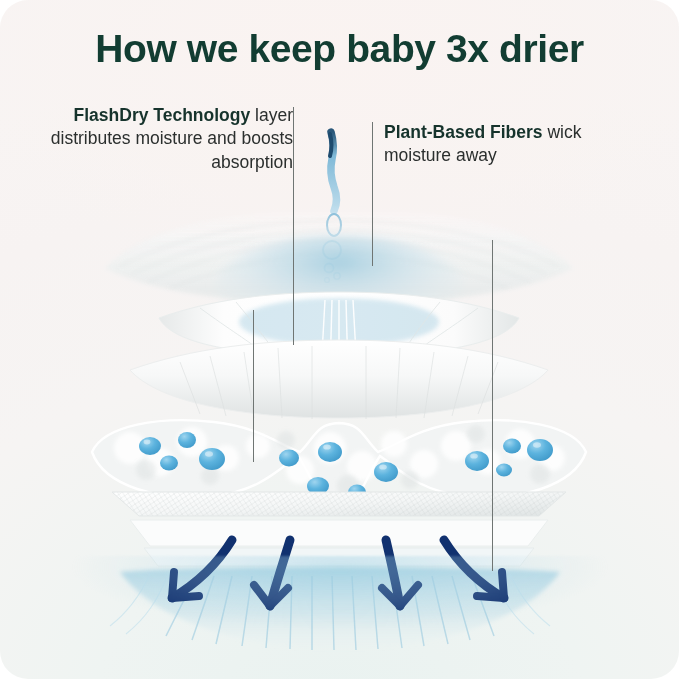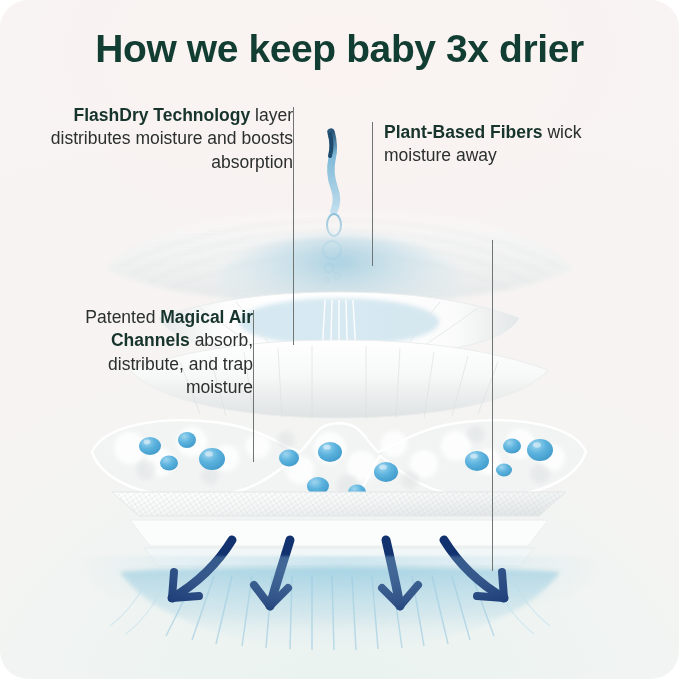--- a/index.html
+++ b/index.html
@@ -347,17 +347,14 @@
 
   <div class="callout right-al" id="c-flashdry">
     <b>FlashDry Technology</b><span> layer distributes moisture and boosts absorption</span>
   </div>
 
   <div class="callout left-al" id="c-fibers">
     <b>Plant-Based Fibers</b><span> wick moisture away</span>
   </div>
 
 
-  <div class="callout right-al" id="c-channels">
-    <span>Patented </span><b>Magical Air Channels</b><span> absorb, distribute, and trap moisture</span>
-  </div>
 
 </div>
 
 </body></html>

